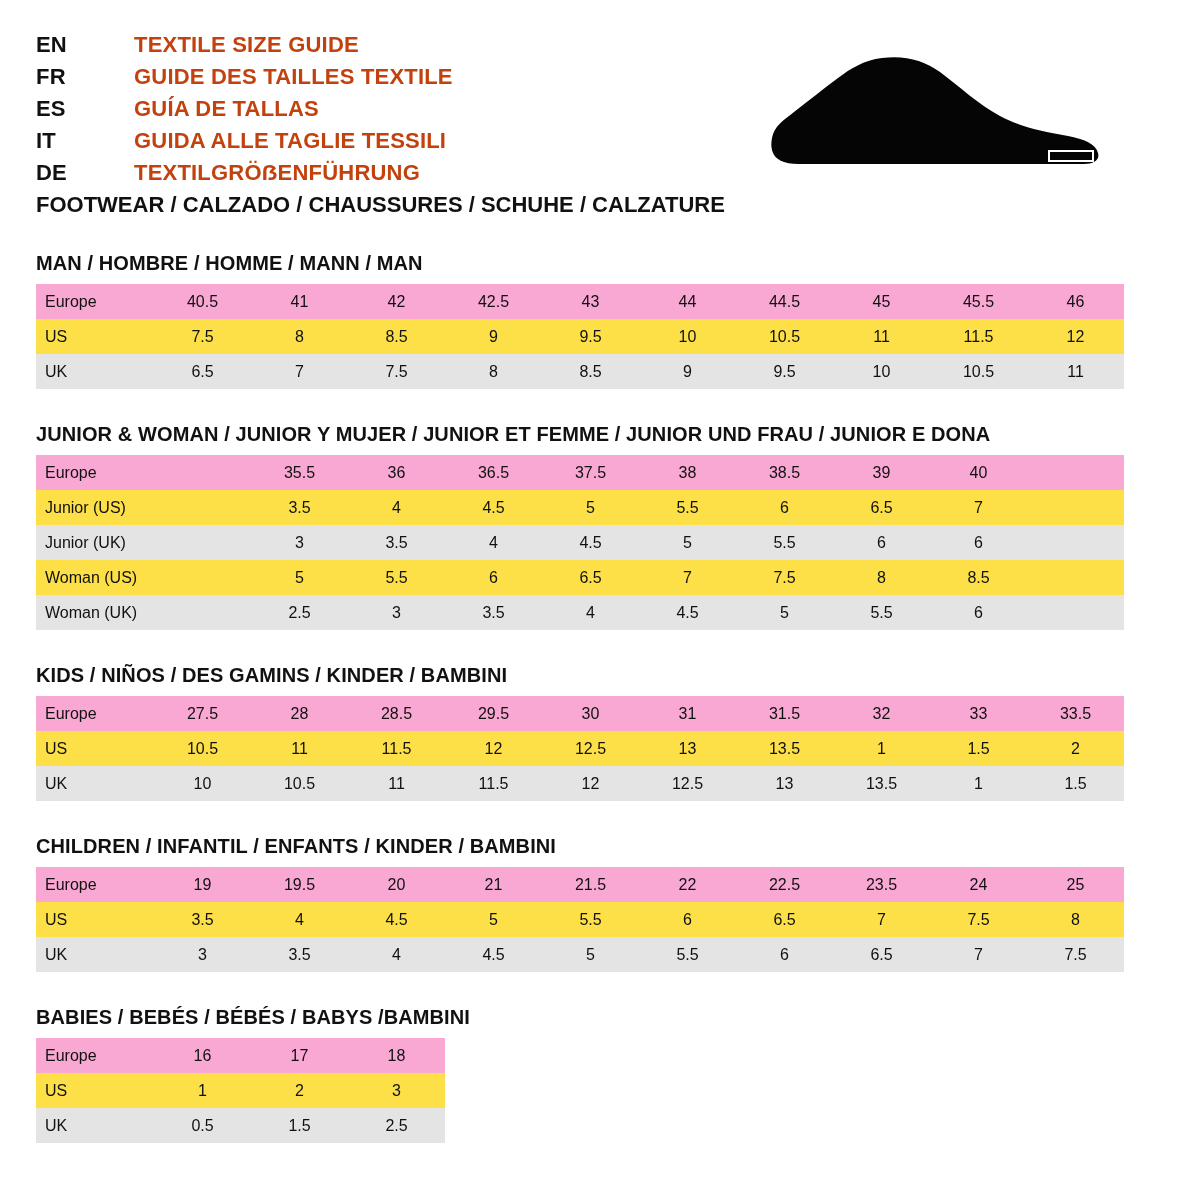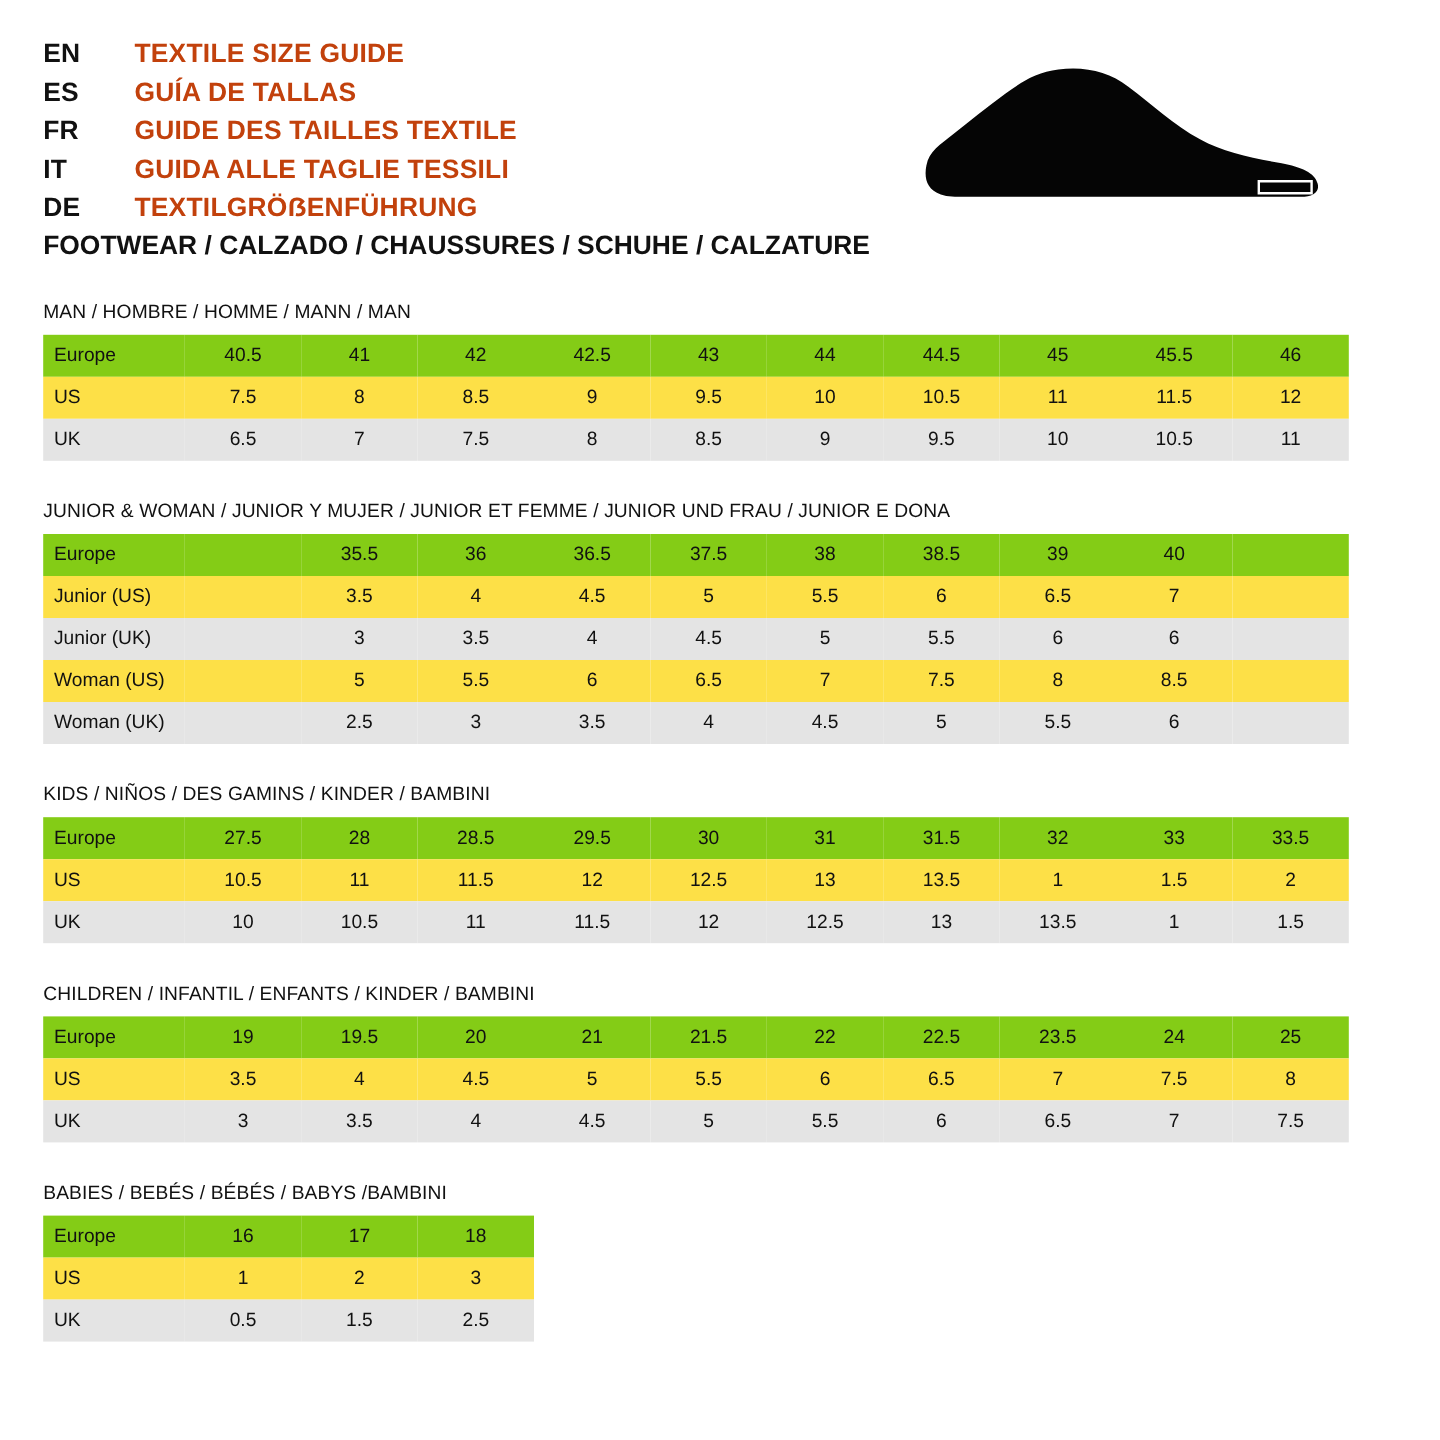--- a/index.html
+++ b/index.html
@@ -29,20 +29,21 @@
     justify-content: space-between;
     align-items: flex-start;
   }
   .lang-list {
     display: block;
   }
   .lang-row {
     display: flex;
     align-items: baseline;
     margin-bottom: 6px;
+    gap: 22px;
   }
   .lang-code {
     width: 76px;
     font-size: 22px;
     font-weight: bold;
     letter-spacing: 0.2px;
     color: #111;
   }
   .lang-text {
     font-size: 22px;
@@ -63,43 +64,43 @@
     font-size: 22px;
     font-weight: bold;
     color: #111;
   }
 
   
   .group {
     margin-top: 34px;
   }
   .group-title {
-    font-size: 16px;
-    font-weight: normal;
+    font-size: 20px;
+    font-weight: bold;
     color: #111;
     margin-bottom: 9px;
     letter-spacing: 0.1px;
   }
   table.size-table {
     border-collapse: collapse;
     table-layout: fixed;
     font-size: 16px;
   }
   table.size-table td {
     height: 33px;
     text-align: center;
     vertical-align: middle;
     color: #111;
   }
   table.size-table td.label {
     text-align: left;
     padding-left: 9px;
   }
   tr.head td {
-    background: #84cc16;
+    background: #f9a8d4;
   }
   tr.alt td {
     background: #e4e4e4;
     margin-top: 24px;
   }
   tr.plain td {
     background: #fde047;
   }
 
   
@@ -111,26 +112,26 @@
 
 <div class="page">
 
   <div class="header">
     <div class="lang-list">
       <div class="lang-row">
         <div class="lang-code">EN</div>
         <div class="lang-text">TEXTILE SIZE GUIDE</div>
       </div>
       <div class="lang-row">
+        <div class="lang-code">FR</div>
+        <div class="lang-text">GUIDE DES TAILLES TEXTILE</div>
+      </div>
+      <div class="lang-row">
         <div class="lang-code">ES</div>
         <div class="lang-text">GUÍA DE TALLAS</div>
-      </div>
-      <div class="lang-row">
-        <div class="lang-code">FR</div>
-        <div class="lang-text">GUIDE DES TAILLES TEXTILE</div>
       </div>
       <div class="lang-row">
         <div class="lang-code">IT</div>
         <div class="lang-text">GUIDA ALLE TAGLIE TESSILI</div>
       </div>
       <div class="lang-row">
         <div class="lang-code">DE</div>
         <div class="lang-text">TEXTILGRÖẞENFÜHRUNG</div>
       </div>
     </div>

